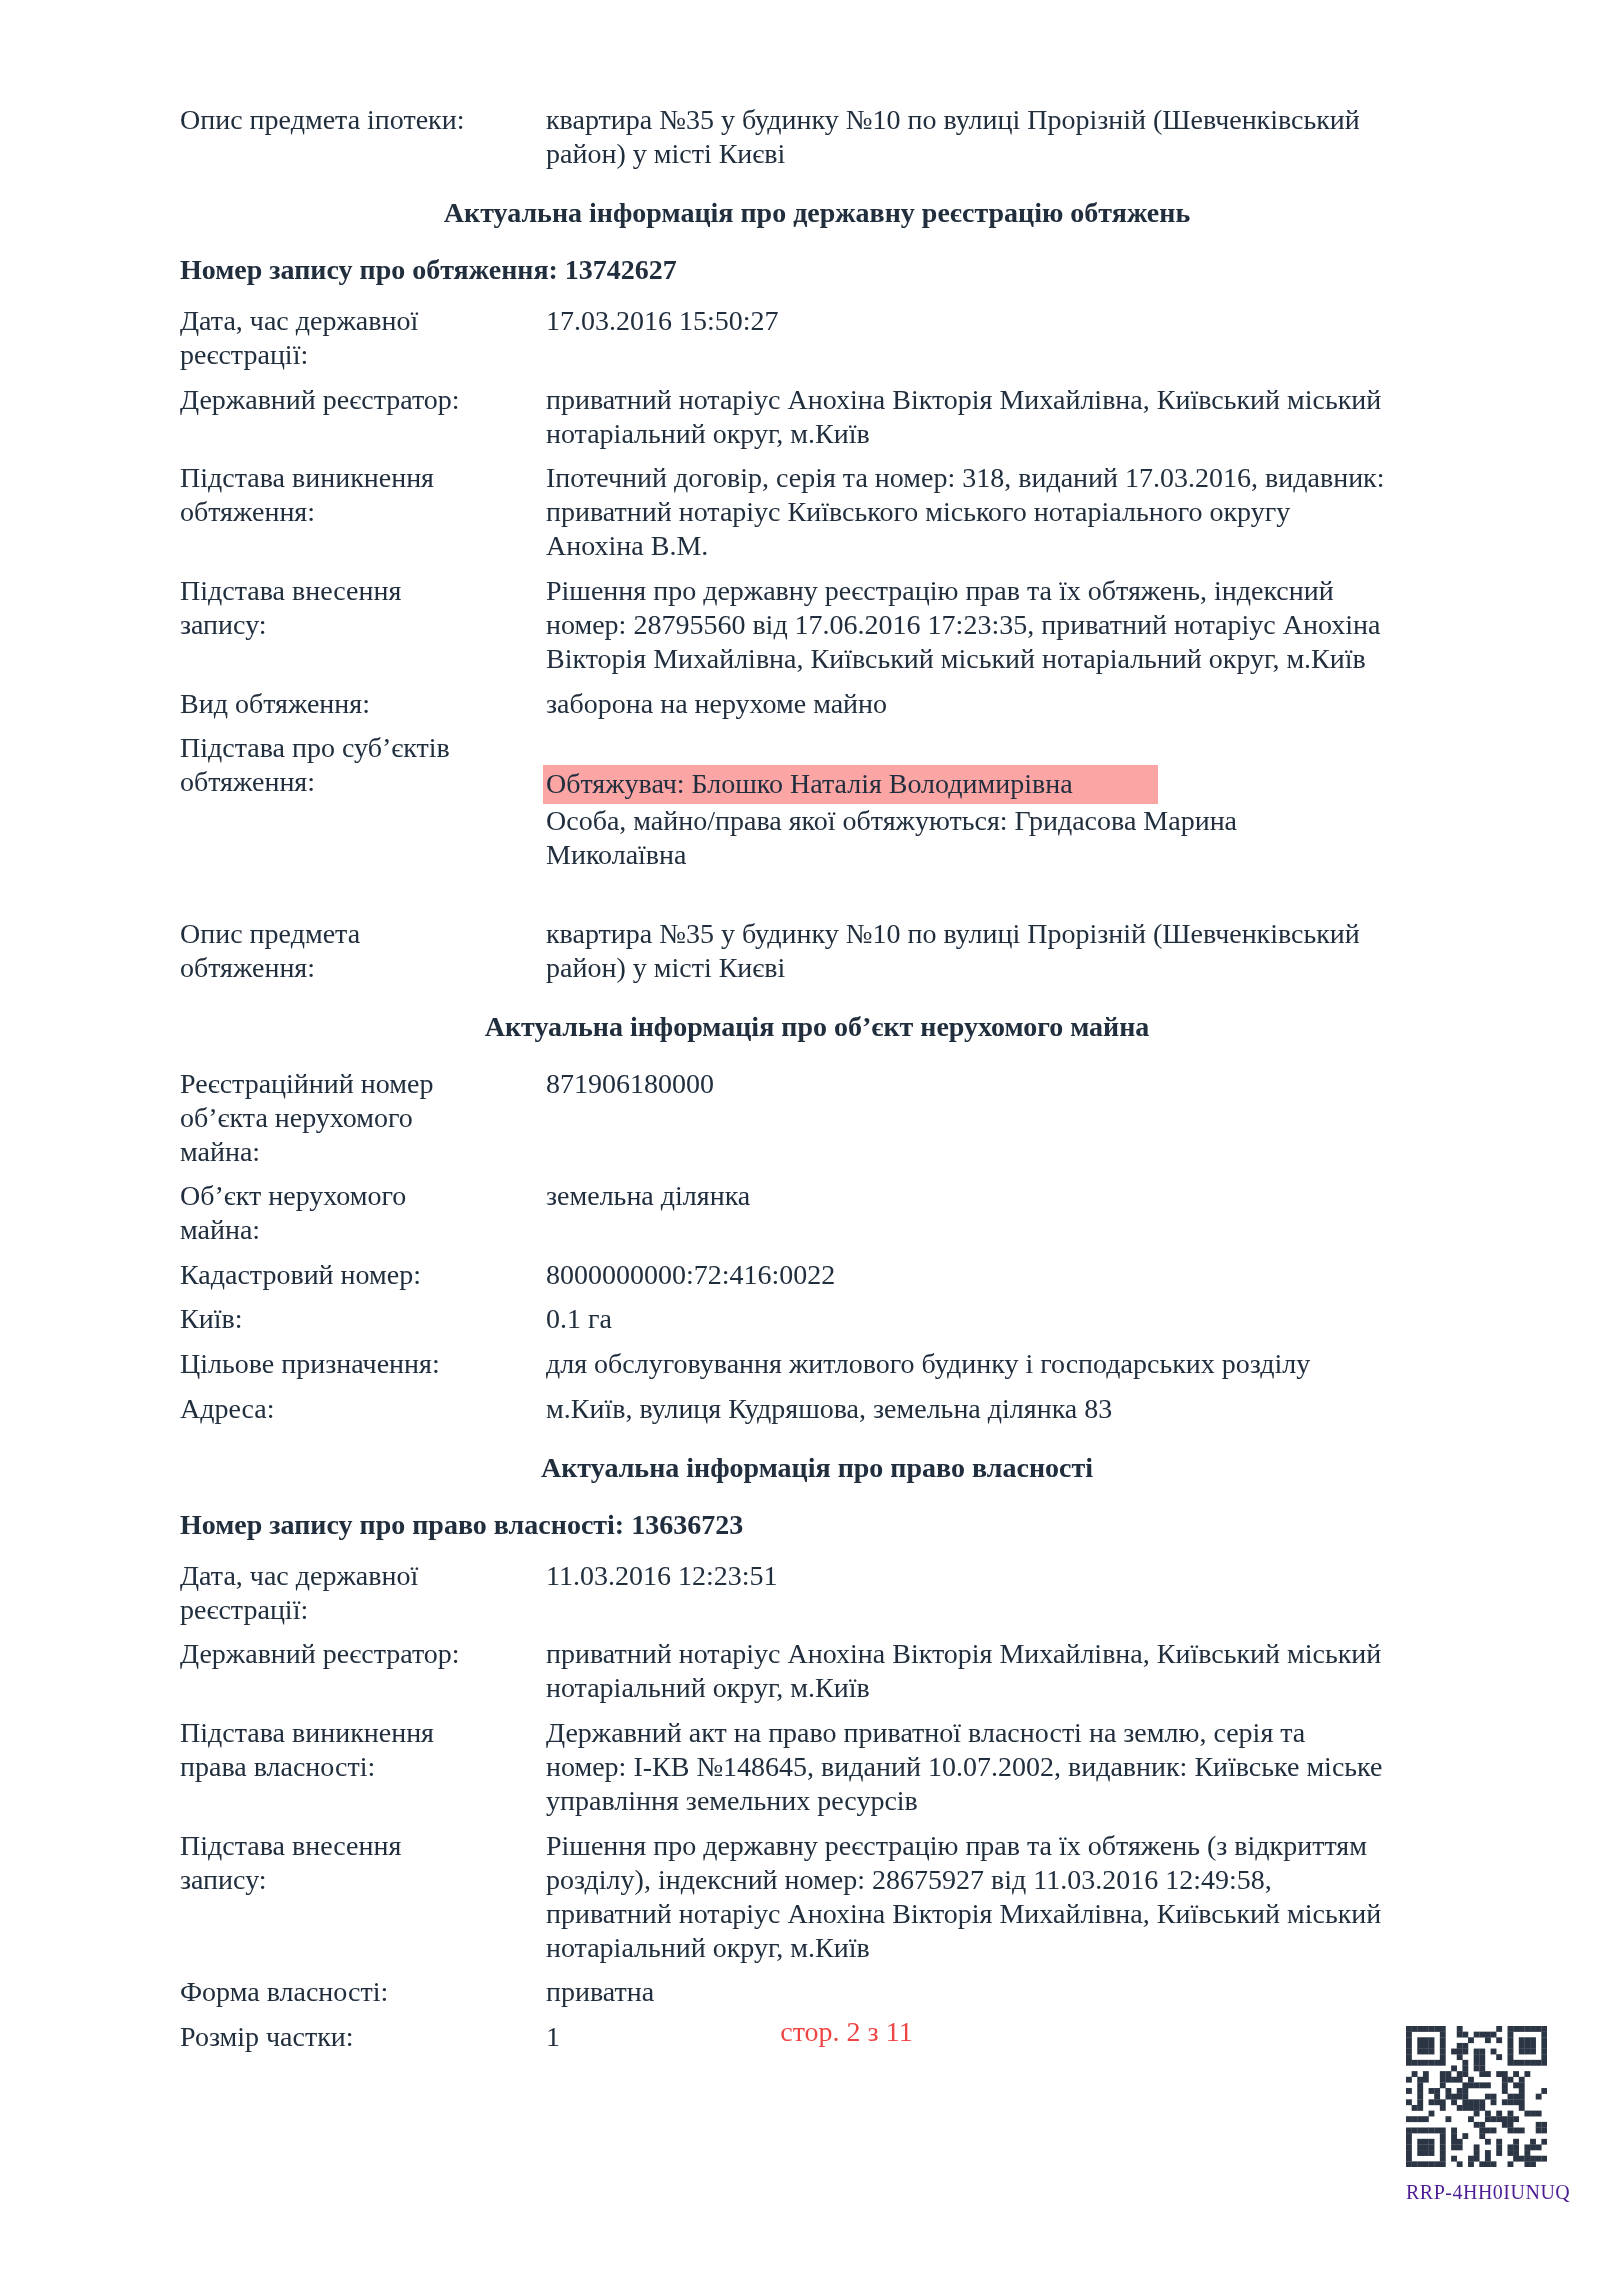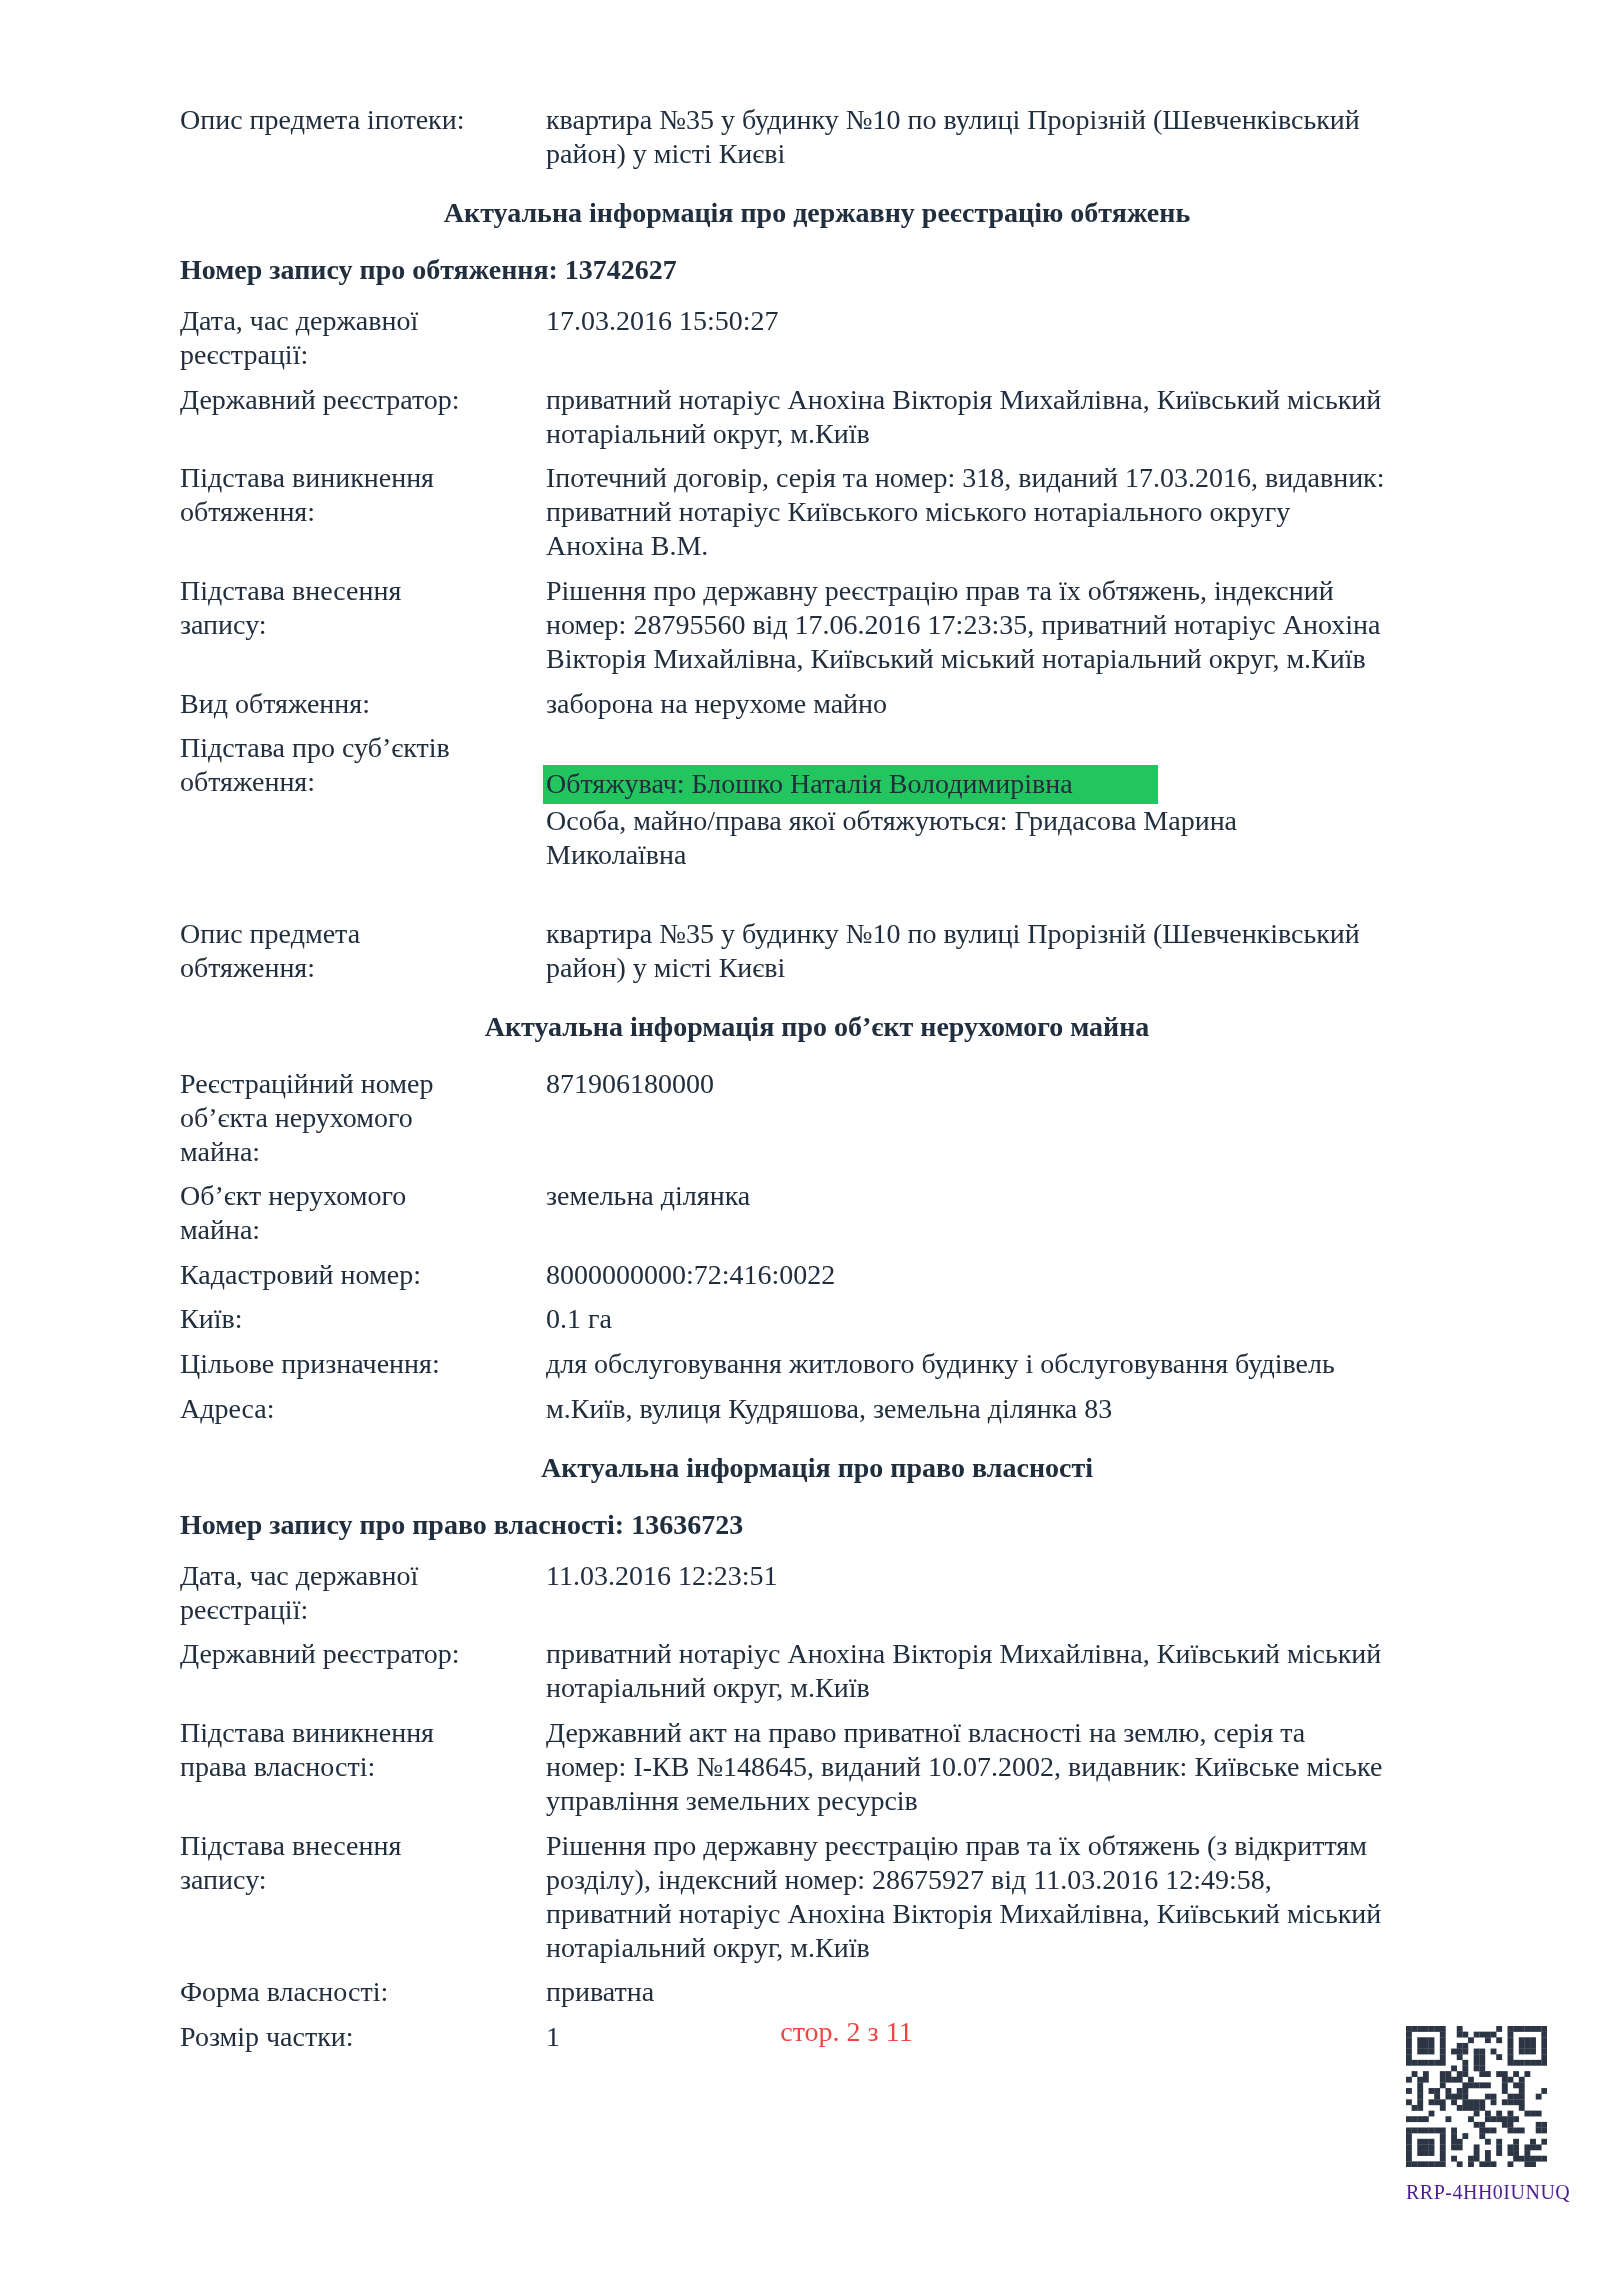--- a/index.html
+++ b/index.html
@@ -37,21 +37,21 @@
     text-align:center;
     font-weight:bold;
     margin:25px 0 23px 0;
   }
   .record-line {
     font-weight:bold;
     margin:0 0 17.4px 0;
   }
   .hl {
     display:inline-block;
-    background:#22c55e;
+    background:#fca5a5;
     padding:1.9px 85px 2.9px 2.9px;
     margin-left:-2.9px;
   }
   .value-rest { display:block; white-space:pre-line; }
   .page-indicator {
     position:absolute;
     left:0; right:0;
     top:2016px;
     text-align:center;
     padding-left:77px;
@@ -152,21 +152,21 @@
       <div class="row">
         <div class="label">Кадастровий номер:</div>
         <div class="value">8000000000:72:416:0022</div>
       </div>
       <div class="row">
         <div class="label">Київ:</div>
         <div class="value">0.1 га</div>
       </div>
       <div class="row">
         <div class="label">Цільове призначення:</div>
-        <div class="value">для обслуговування житлового будинку і обслуговування будівель</div>
+        <div class="value">для обслуговування житлового будинку і господарських розділу</div>
       </div>
       <div class="row">
         <div class="label">Адреса:</div>
         <div class="value">м.Київ, вулиця Кудряшова, земельна ділянка 83</div>
       </div>
     </div>
 
     <div class="section">
       <div class="section-title">Актуальна інформація про право власності</div>
       <div class="record-line">Номер запису про право власності: 13636723</div>

